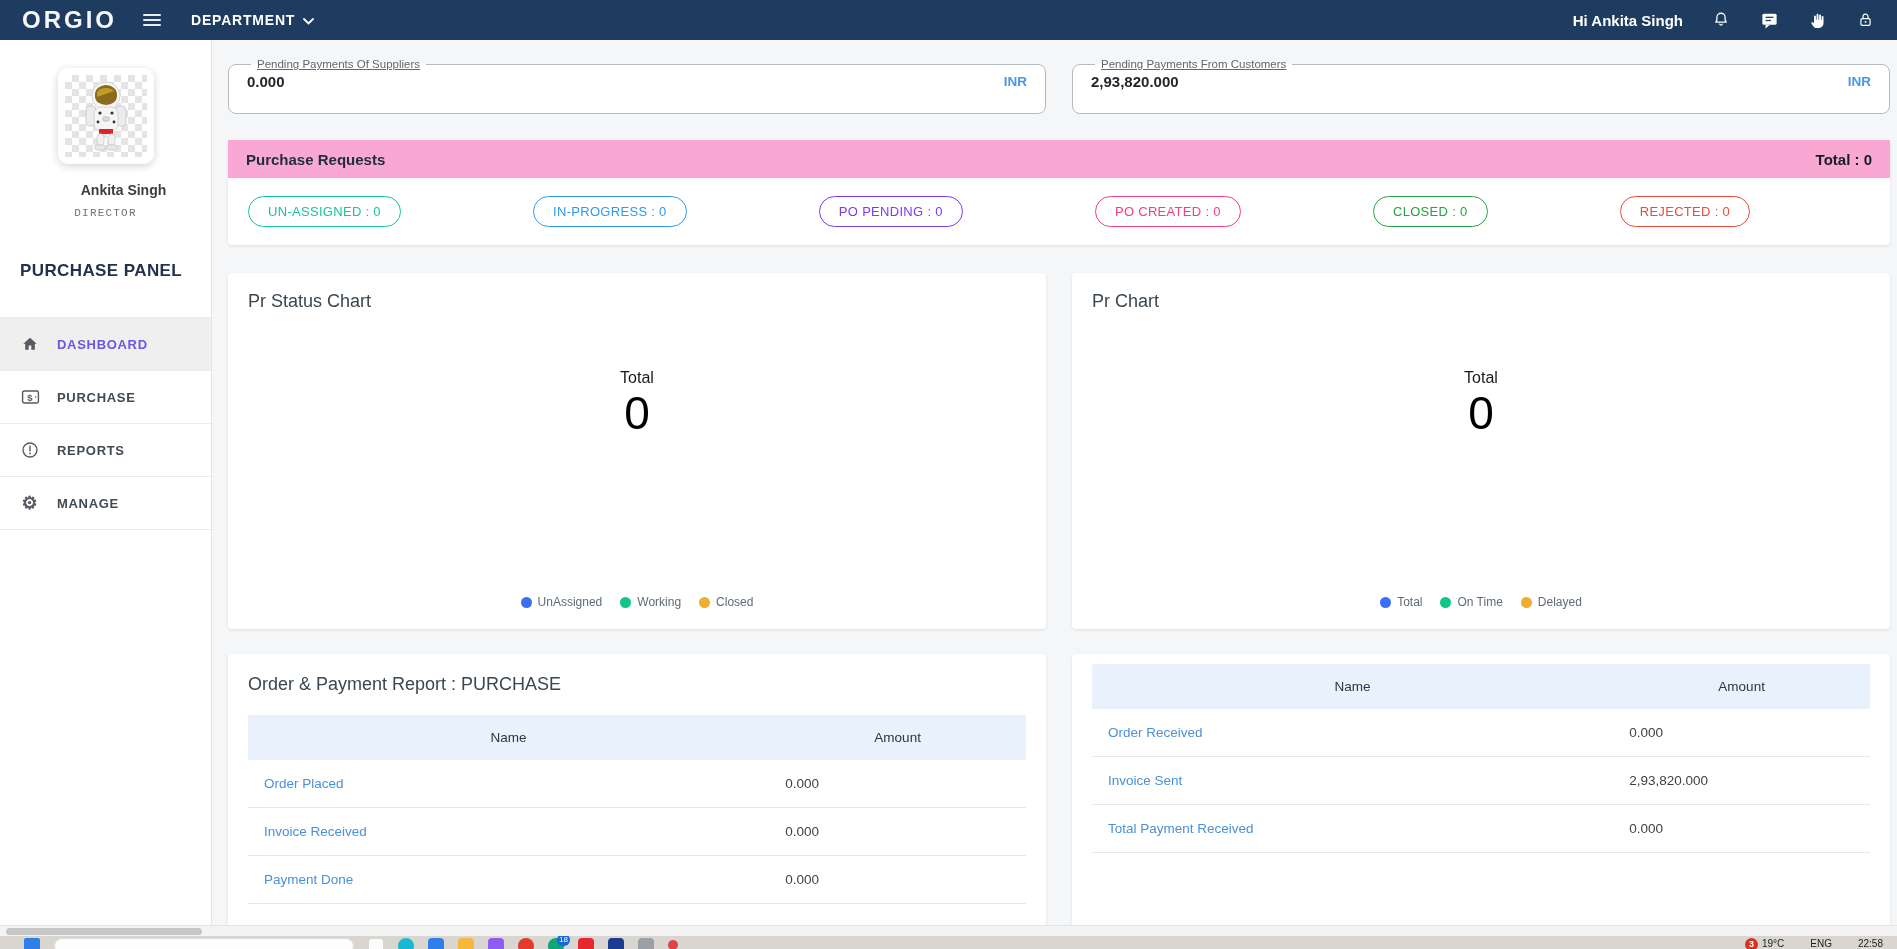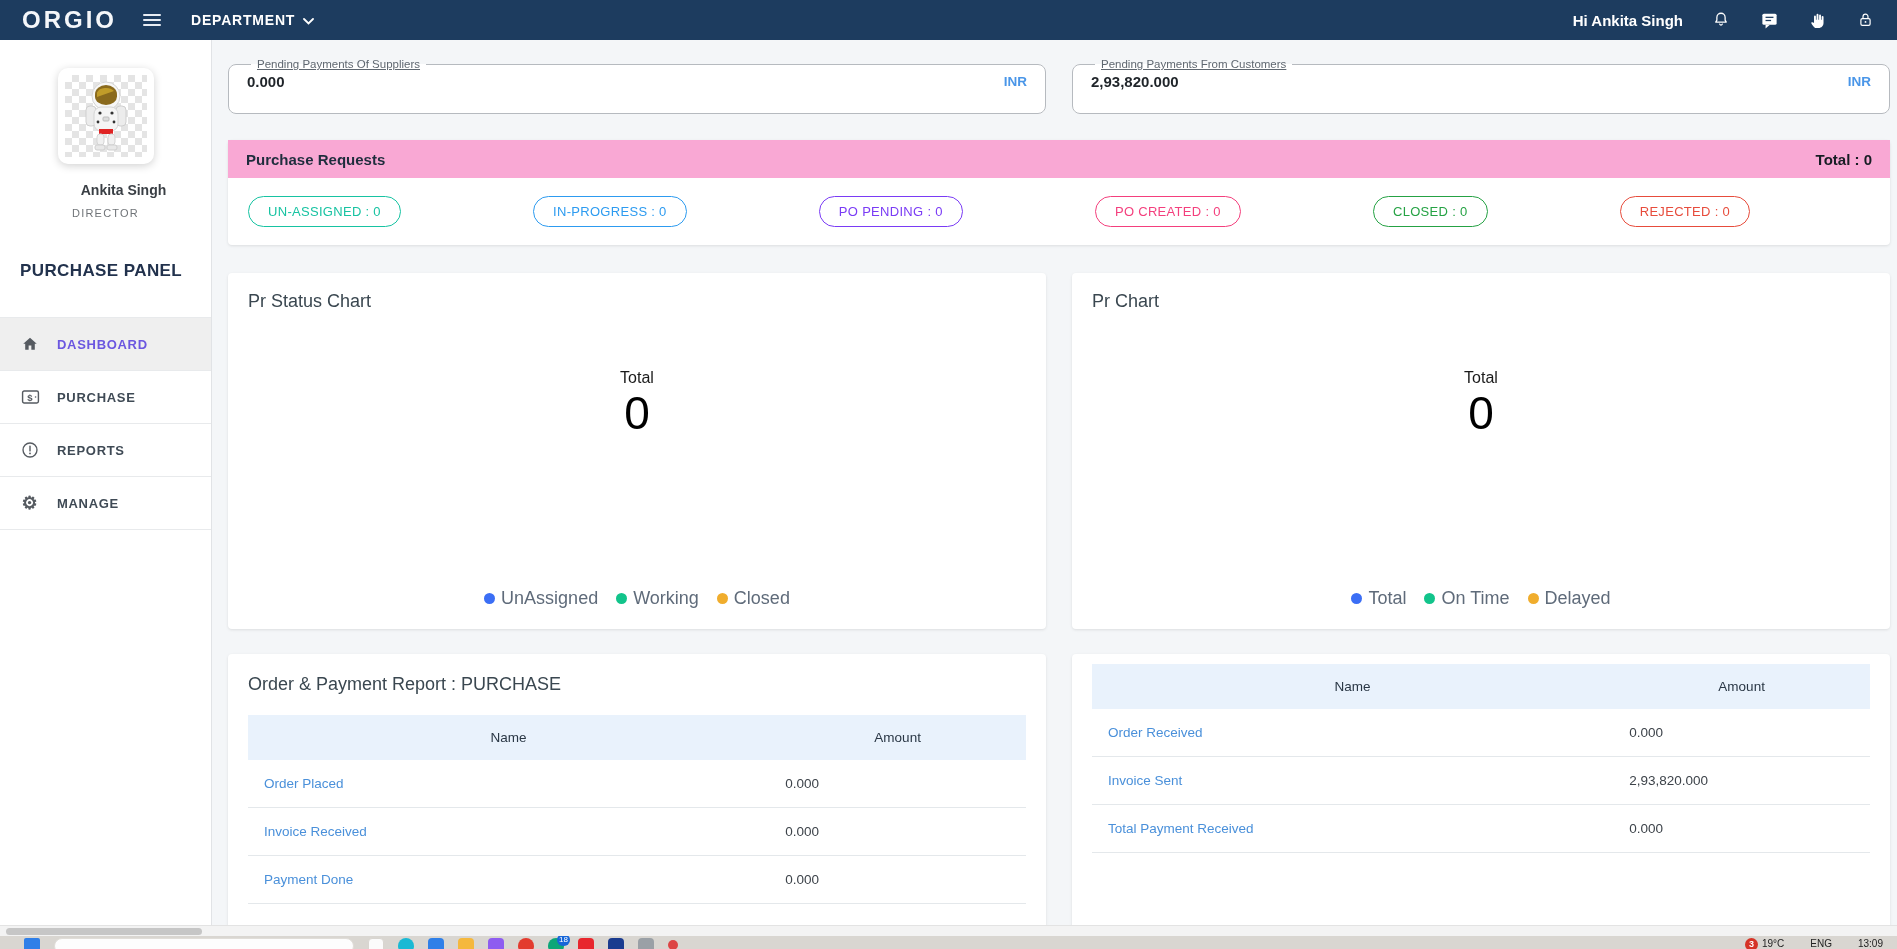--- a/index.html
+++ b/index.html
@@ -23,21 +23,21 @@
              border-right:1px solid #e1e3e6; z-index:40; }
   .avatar-card { width:96px; height:96px; margin:28px auto 0; background:#fff; border-radius:10px;
                  box-shadow:0 2px 8px rgba(0,0,0,.18); display:flex; align-items:center; justify-content:center; }
   .avatar-img { width:82px; height:82px; background-color:#fff;
       background-image:
         linear-gradient(45deg,#e4e4e4 25%,transparent 25%,transparent 75%,#e4e4e4 75%),
         linear-gradient(45deg,#e4e4e4 25%,transparent 25%,transparent 75%,#e4e4e4 75%);
       background-size:14px 14px; background-position:0 0,7px 7px;
       display:flex; align-items:center; justify-content:center; }
   .user-name { text-align:center; margin-top:18px; font-size:14px; font-weight:700; color:#3a3f45;padding-left:36px; }
-  .user-role { text-align:center; margin-top:9px; font-size:11px; color:#707478; letter-spacing:1.2px; }
+  .user-role { text-align:center; margin-top:9px; font-size:11px; color:#707478; letter-spacing:1.2px;font-family:Liberation Mono, monospace; }
   .panel-title { margin-top:42px; padding:0 20px; font-size:17px; font-weight:800; color:#22324d; letter-spacing:.4px; }
   .nav-list { margin-top:36px; border-top:1px solid #e8eaec; }
   .nav-item { height:53px; display:flex; align-items:center; gap:17px; padding:0 20px;
               border-bottom:1px solid #e8eaec; cursor:pointer; font-size:13px; font-weight:600;
               letter-spacing:.7px; color:#3f4a55; }
   .nav-item .nicon { width:20px; height:20px; display:flex; align-items:center; justify-content:center;
                      color:#565b61; font-size:18px; }
   .nav-item.active { background:#efefef; color:#6b57e0; }
 
   
@@ -65,21 +65,21 @@
   .chart-card { background:#fff; border-radius:4px; box-shadow:0 1px 3px rgba(0,0,0,.10);
                 height:356px; position:relative; }
   .chart-title { padding:18px 20px; font-size:18px; color:#3a4750; }
   .chart-center { position:absolute; top:96px; left:0; right:0; text-align:center; }
   .chart-center .t-label { font-size:16px; color:#1a1a1a; }
   .chart-center .t-value { font-size:46px; font-weight:500; color:#000; line-height:1.15; }
   .legend { position:absolute; bottom:20px; left:0; right:0; display:flex; justify-content:center;
             gap:18px; align-items:center; }
   .legend-item { display:flex; align-items:center; gap:6px; cursor:pointer; }
   .legend-dot { width:11px; height:11px; border-radius:50%; }
-  .legend-label { font-size:18px; color:#5f6b7a; }
+  .legend-label { font-size:12px; color:#5f6b7a; }
 
   .table-row-section { margin-top:25px; }
   .table-card { background:#fff; border-radius:4px; box-shadow:0 1px 3px rgba(0,0,0,.10); padding-bottom:70px; }
   .table-title { padding:20px 20px 10px; font-size:18px; color:#3a4750; }
   .rpt-table { width:calc(100% - 40px); margin:10px 20px 0; border-collapse:collapse; table-layout:fixed; }
   .rpt-table col.c1 { width:67%; }
   .rpt-table th { background:#e9f2fc; text-align:center; font-size:13.5px; font-weight:500; color:#2a3745;
                   padding:15px 16px; }
   .rpt-table td { padding:16px; font-size:13.5px; border-bottom:1px solid #e4e8eb; }
   .rpt-table td.name a { color:#4a90da; text-decoration:none; cursor:pointer; }
@@ -376,15 +376,15 @@
     <div class="tb-icon" style="background:#1a3b8f"></div>
     <div class="tb-icon" style="background:#9aa0a6"></div>
     <div class="tb-icon" style="background:#d44;border-radius:50%;width:10px;height:10px;margin-top:2px"></div>
   </div>
   <div class="tb-right">
     <span class="tb-temp-wrap">
       <span class="tb-b3">3</span>
       <span>19°C</span>
     </span>
     <span>ENG</span>
-    <span>13:09</span>
+    <span>22:58</span>
   </div>
 </div>
 
 </body></html>

